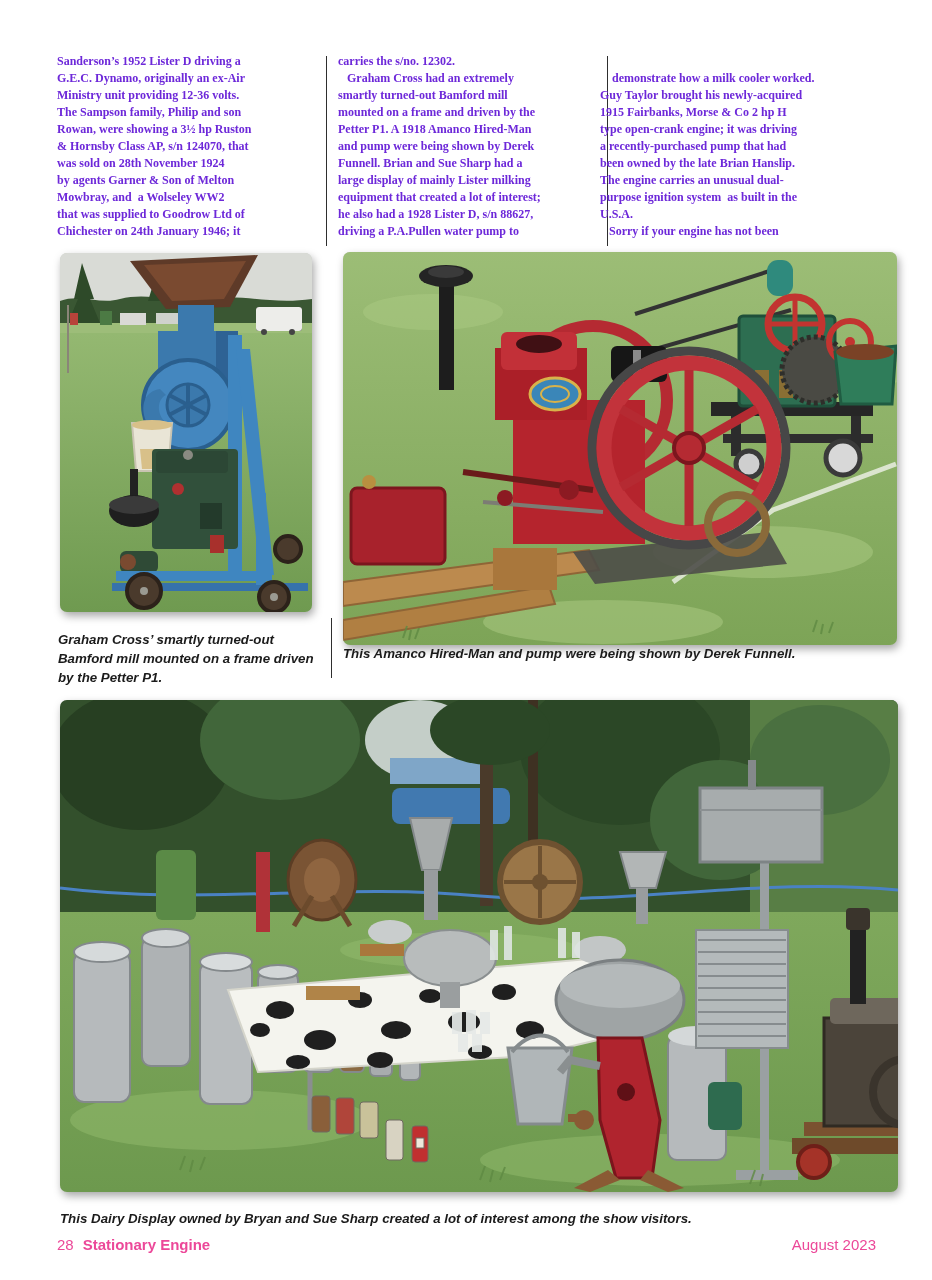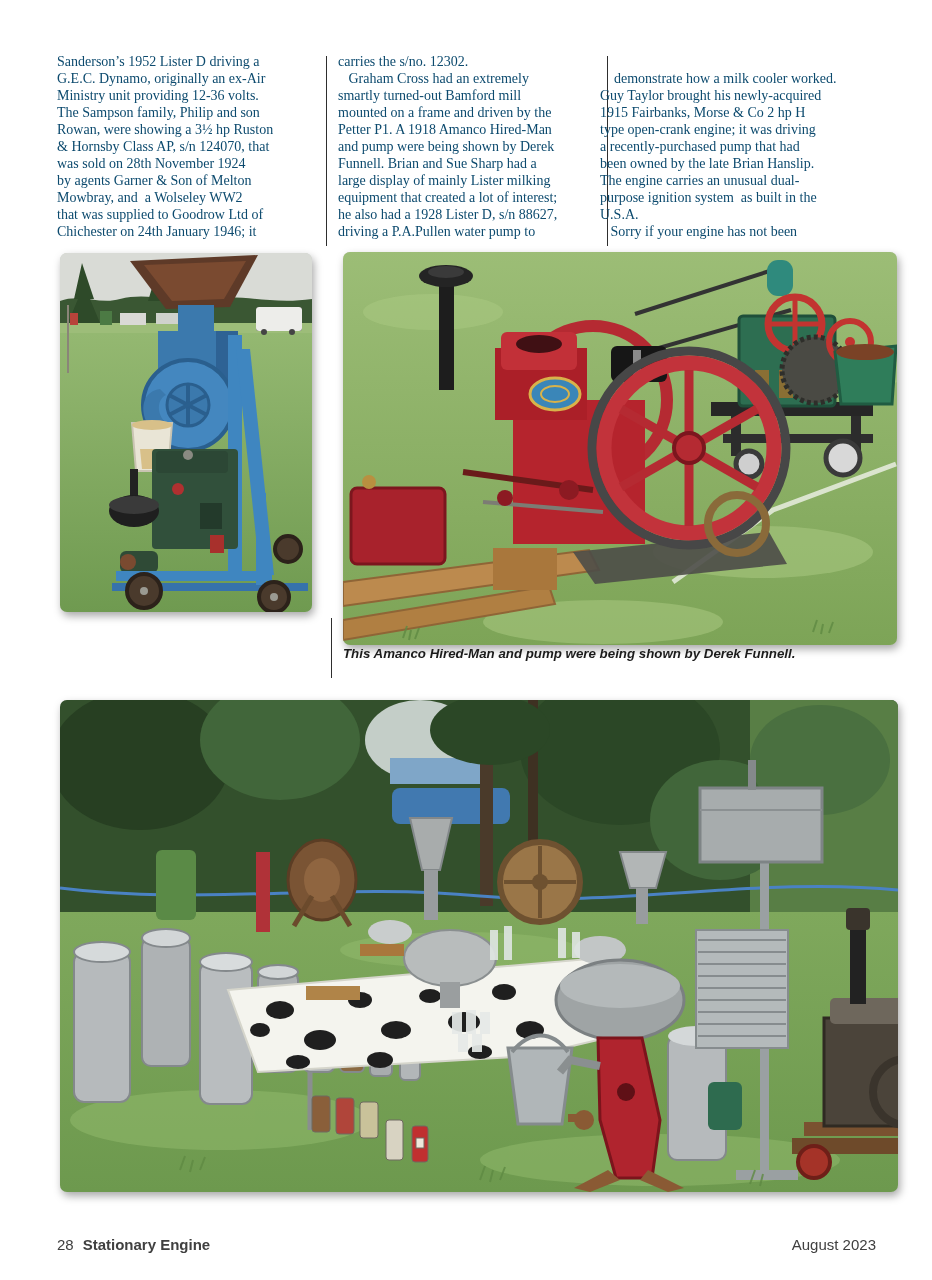--- a/index.html
+++ b/index.html
@@ -1,33 +1,33 @@
 <!DOCTYPE html>
 <html><head>
 <meta charset="utf-8">
 <style>
   html,body{margin:0;padding:0;background:#ffffff;}
   .page{position:relative;width:932px;height:1280px;background:#ffffff;overflow:hidden;
         font-family:"Liberation Serif",serif;color:#161616;}
   
-  .col{position:absolute;top:53px;font-size:14px;line-height:17px;white-space:pre;color:#0c4a6e;}
+  .col{position:absolute;top:53px;font-size:12px;line-height:17px;white-space:pre;color:#6d28d9;font-weight:bold;}
   .col .lastline{display:block;}
   .vrule{position:absolute;width:1px;background:#2e2e2e;}
   .dot{display:inline-block;width:9px;height:9px;border-radius:50%;margin-left:5px;
        transform:translateY(-1px);background:#1284bd;}
   
   .photo{position:absolute;border-radius:7px;overflow:hidden;background:#c9cdc4;
          box-shadow:2px 4px 9px rgba(0,0,0,0.35);}
   .photo svg{display:block;width:100%;height:100%;}
   
   .caption{position:absolute;font-family:"Liberation Sans",sans-serif;font-weight:bold;
            font-style:italic;font-size:13.3px;line-height:19px;color:#1b1b1b;white-space:pre-line;}
   
   .footer-left,.footer-right{position:absolute;top:1236px;font-family:"Liberation Sans",sans-serif;
-           font-size:15px;color:#404040;text-align:center;}
+           font-size:15px;color:#ec4899;text-align:center;}
   .footer-left{left:57px;}
   .footer-right{right:56px;}
   .footer-left .mag{font-weight:bold;margin-left:9px;}
 </style>
 </head>
 <body>
 
 <div class="page">
 
   <div class="col" style="left:57px;width:268px;">Sanderson’s 1952 Lister D driving a
@@ -144,20 +144,23 @@
         <rect x="196" y="240" width="10" height="92" fill="#3f86c0"></rect>
         <circle cx="84" cy="338" r="17" fill="#4a3a2c" stroke="#2c221a" stroke-width="4"></circle>
         <circle cx="84" cy="338" r="4" fill="#9a9a92"></circle>
         <circle cx="228" cy="296" r="13" fill="#4a3a2c" stroke="#2c221a" stroke-width="4"></circle>
         <circle cx="214" cy="344" r="15" fill="#4a3a2c" stroke="#2c221a" stroke-width="4"></circle>
         <circle cx="214" cy="344" r="4" fill="#9a9a92"></circle>
       </g>
     </svg>
   </figure>
 
+  <figcaption class="caption" style="left:58px;top:630px;width:262px;">Graham Cross’ smartly turned-out
+Bamford mill mounted on a frame driven
+by the Petter P1.</figcaption>
 
   <div class="vrule" style="left:331px;top:618px;height:60px;"></div>
 
   <figure class="photo" style="left:343px;top:252px;width:554px;height:393px;margin:0;">
     <svg viewBox="0 0 554 393">
       <defs>
         <linearGradient id="g2" x1="0" y1="0" x2="0" y2="1">
           <stop offset="0" stop-color="#9cbd76"></stop>
             <stop offset="1" stop-color="#7da457"></stop>
         </linearGradient>
@@ -421,19 +424,20 @@
         <circle cx="846" cy="392" r="33" fill="none" stroke="#3a342c" stroke-width="8"></circle>
       </g>
       <g stroke="#5f8a43" stroke-width="2" opacity="0.8">
         <path d="M120,470 l5,-14 M130,472 l3,-12 M140,470 l5,-13"></path>
         <path d="M420,480 l5,-14 M430,482 l3,-12 M440,480 l5,-13"></path>
         <path d="M690,484 l5,-14 M700,486 l3,-12"></path>
       </g>
     </svg>
   </figure>
 
+  <figcaption class="caption" style="left:60px;top:1209px;width:820px;">This Dairy Display owned by Bryan and Sue Sharp created a lot of interest among the show visitors.</figcaption>
 
   <div class="footer-left">
     <span>28</span><span class="mag">Stationary Engine</span>
   </div>
   <div class="footer-right">August 2023</div>
 
 </div>
 
 </body></html>

